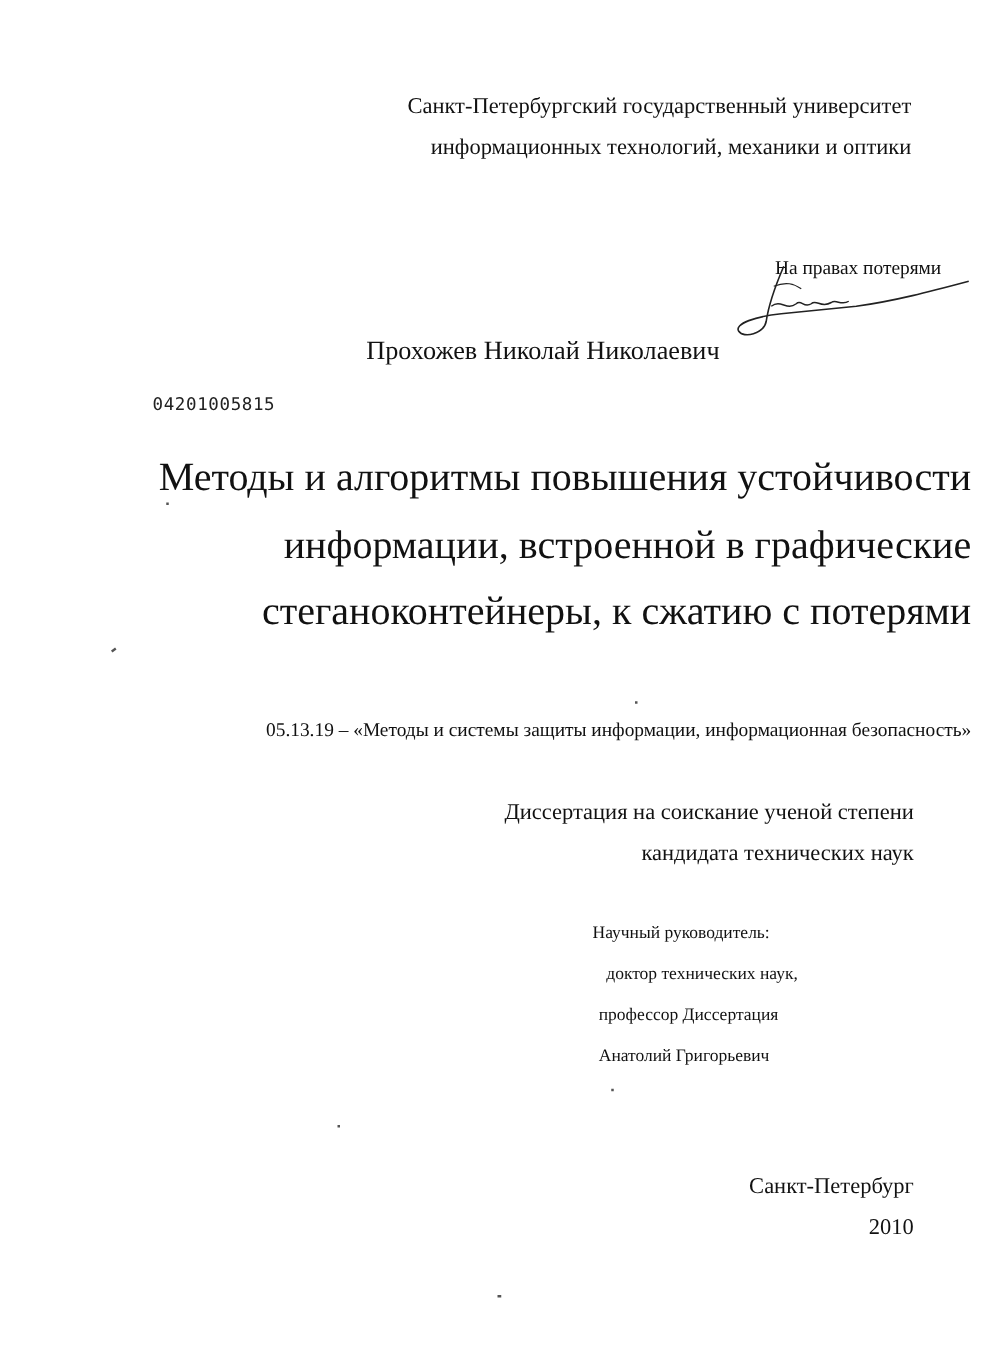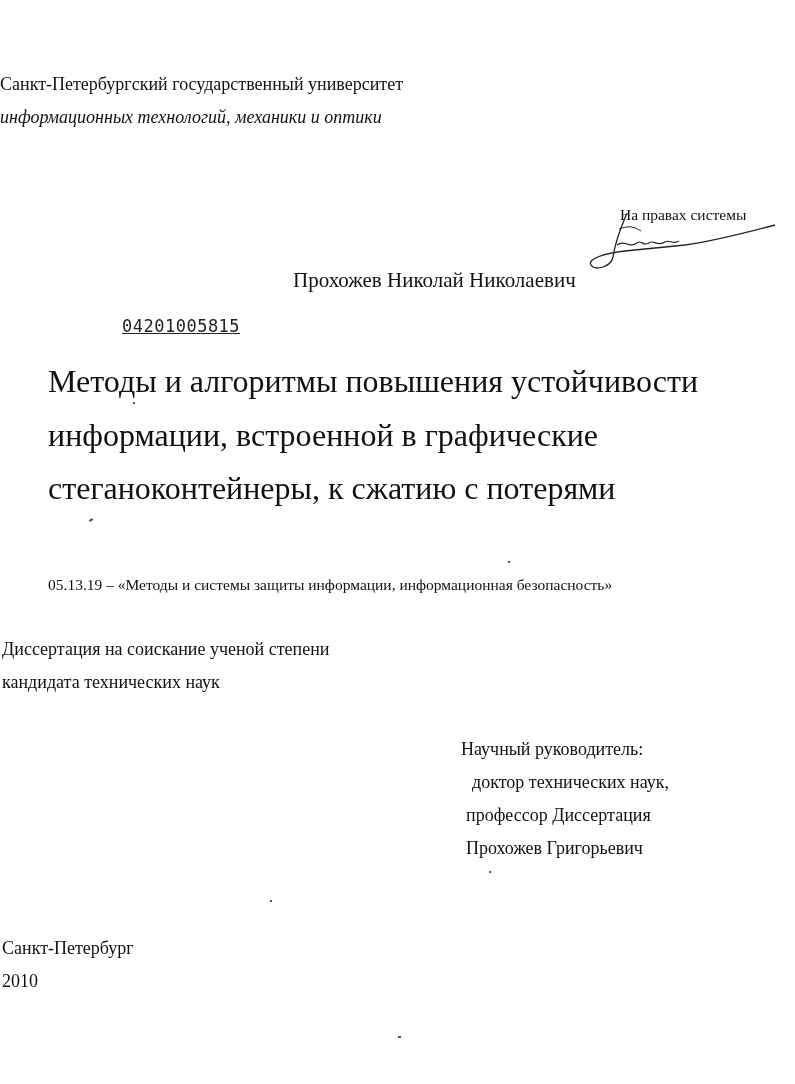--- a/index.html
+++ b/index.html
@@ -1,40 +1,40 @@
 <!DOCTYPE html>
 <html><head>
 <meta charset="utf-8">
 <style>
   html, body { margin:0; padding:0; background:#ffffff; }
   body { width:795px; height:1084px; position:relative; overflow:hidden;
          font-family:"Liberation Serif", "DejaVu Serif", serif; color:#111; }
   .abs { position:absolute; white-space:nowrap; }
-  .center { left:0; width:729px; text-align:left; }
+  .center { left:0; width:729px; text-align:right; }
   .univ { font-size:18px; }
   .mark { font-size:15.5px; }
   .author { font-size:21px; }
-  .code { font-family:"DejaVu Sans Mono","Liberation Mono", monospace; font-size:17px; letter-spacing:0.5px; color:#222;text-decoration:underline; }
+  .code { font-family:"DejaVu Sans Mono","Liberation Mono", monospace; font-size:14px; letter-spacing:0.5px; color:#222; }
   .title { font-size:32px; }
   .spec { font-size:15.5px; }
   .degree { font-size:18px; }
-  .sup { font-size:18px; }
+  .sup { font-size:14px;margin-left:13px; }
   .city { font-size:18px; }
   .sig { position:absolute; left:585px; top:205px; }
   .speck { position:absolute; background:#555; }
 </style>
 </head>
 <body>
 
 <div>
 
   <div class="abs center univ" style="top:74px;">Санкт-Петербургский государственный университет</div>
-  <div class="abs center univ" style="top:107px;font-style:italic;">информационных технологий, механики и оптики</div>
+  <div class="abs center univ" style="top:107px;">информационных технологий, механики и оптики</div>
 
-  <div class="abs mark" style="left:620px; top:206px;">На правах системы</div>
+  <div class="abs mark" style="left:620px; top:206px;">На правах потерями</div>
 
   <svg class="sig" width="200" height="75" viewBox="0 0 200 75">
     <path d="M42 8 C 36 22, 30 38, 28 52 C 26 62, 10 66, 6 60 C 2 54, 20 48, 40 46 C 60 44, 80 42, 100 40 C 130 36, 160 28, 190 20" fill="none" stroke="#222" stroke-width="1.3"></path>
     <path d="M32 40 C 40 34, 44 44, 52 38 C 56 34, 58 42, 64 38 C 68 34, 72 42, 80 37 C 84 34, 88 40, 94 36" fill="none" stroke="#222" stroke-width="1.2"></path>
     <path d="M34 24 C 44 20, 50 22, 56 26" fill="none" stroke="#222" stroke-width="1"></path>
   </svg>
 
   <div class="abs author" style="left:293px; top:268px;">Прохожев Николай Николаевич</div>
 
   <div class="abs code" style="left:122px; top:316px;">04201005815</div>
@@ -44,21 +44,21 @@
   <div class="abs center title" style="top:470px; left:48px;">стеганоконтейнеры, к сжатию с потерями</div>
 
   <div class="abs center spec" style="top:576px; left:48px;">05.13.19 – «Методы и системы защиты информации, информационная безопасность»</div>
 
   <div class="abs center degree" style="top:639px; left:2px;">Диссертация на соискание ученой степени</div>
   <div class="abs center degree" style="top:672px; left:2px;">кандидата технических наук</div>
 
   <div class="abs sup" style="left:461px; top:739px;">Научный руководитель:</div>
   <div class="abs sup" style="left:472px; top:772px;">доктор технических наук,</div>
   <div class="abs sup" style="left:466px; top:805px;">профессор Диссертация</div>
-  <div class="abs sup" style="left:466px; top:838px;">Прохожев Григорьевич</div>
+  <div class="abs sup" style="left:466px; top:838px;">Анатолий Григорьевич</div>
 
   <div class="abs center city" style="top:938px; left:2px;">Санкт-Петербург</div>
   <div class="abs center city" style="top:971px; left:2px;">2010</div>
 
   <div class="speck" style="left:133px; top:402px; width:2px; height:2px;"></div>
   <div class="speck" style="left:89px; top:519px; width:4px; height:2px; transform:rotate(-35deg);"></div>
   <div class="speck" style="left:508px; top:561px; width:2px; height:2px;"></div>
   <div class="speck" style="left:489px; top:871px; width:2px; height:2px;"></div>
   <div class="speck" style="left:270px; top:900px; width:2px; height:2px;"></div>
   <div class="speck" style="left:398px; top:1036px; width:3px; height:2px;"></div>

